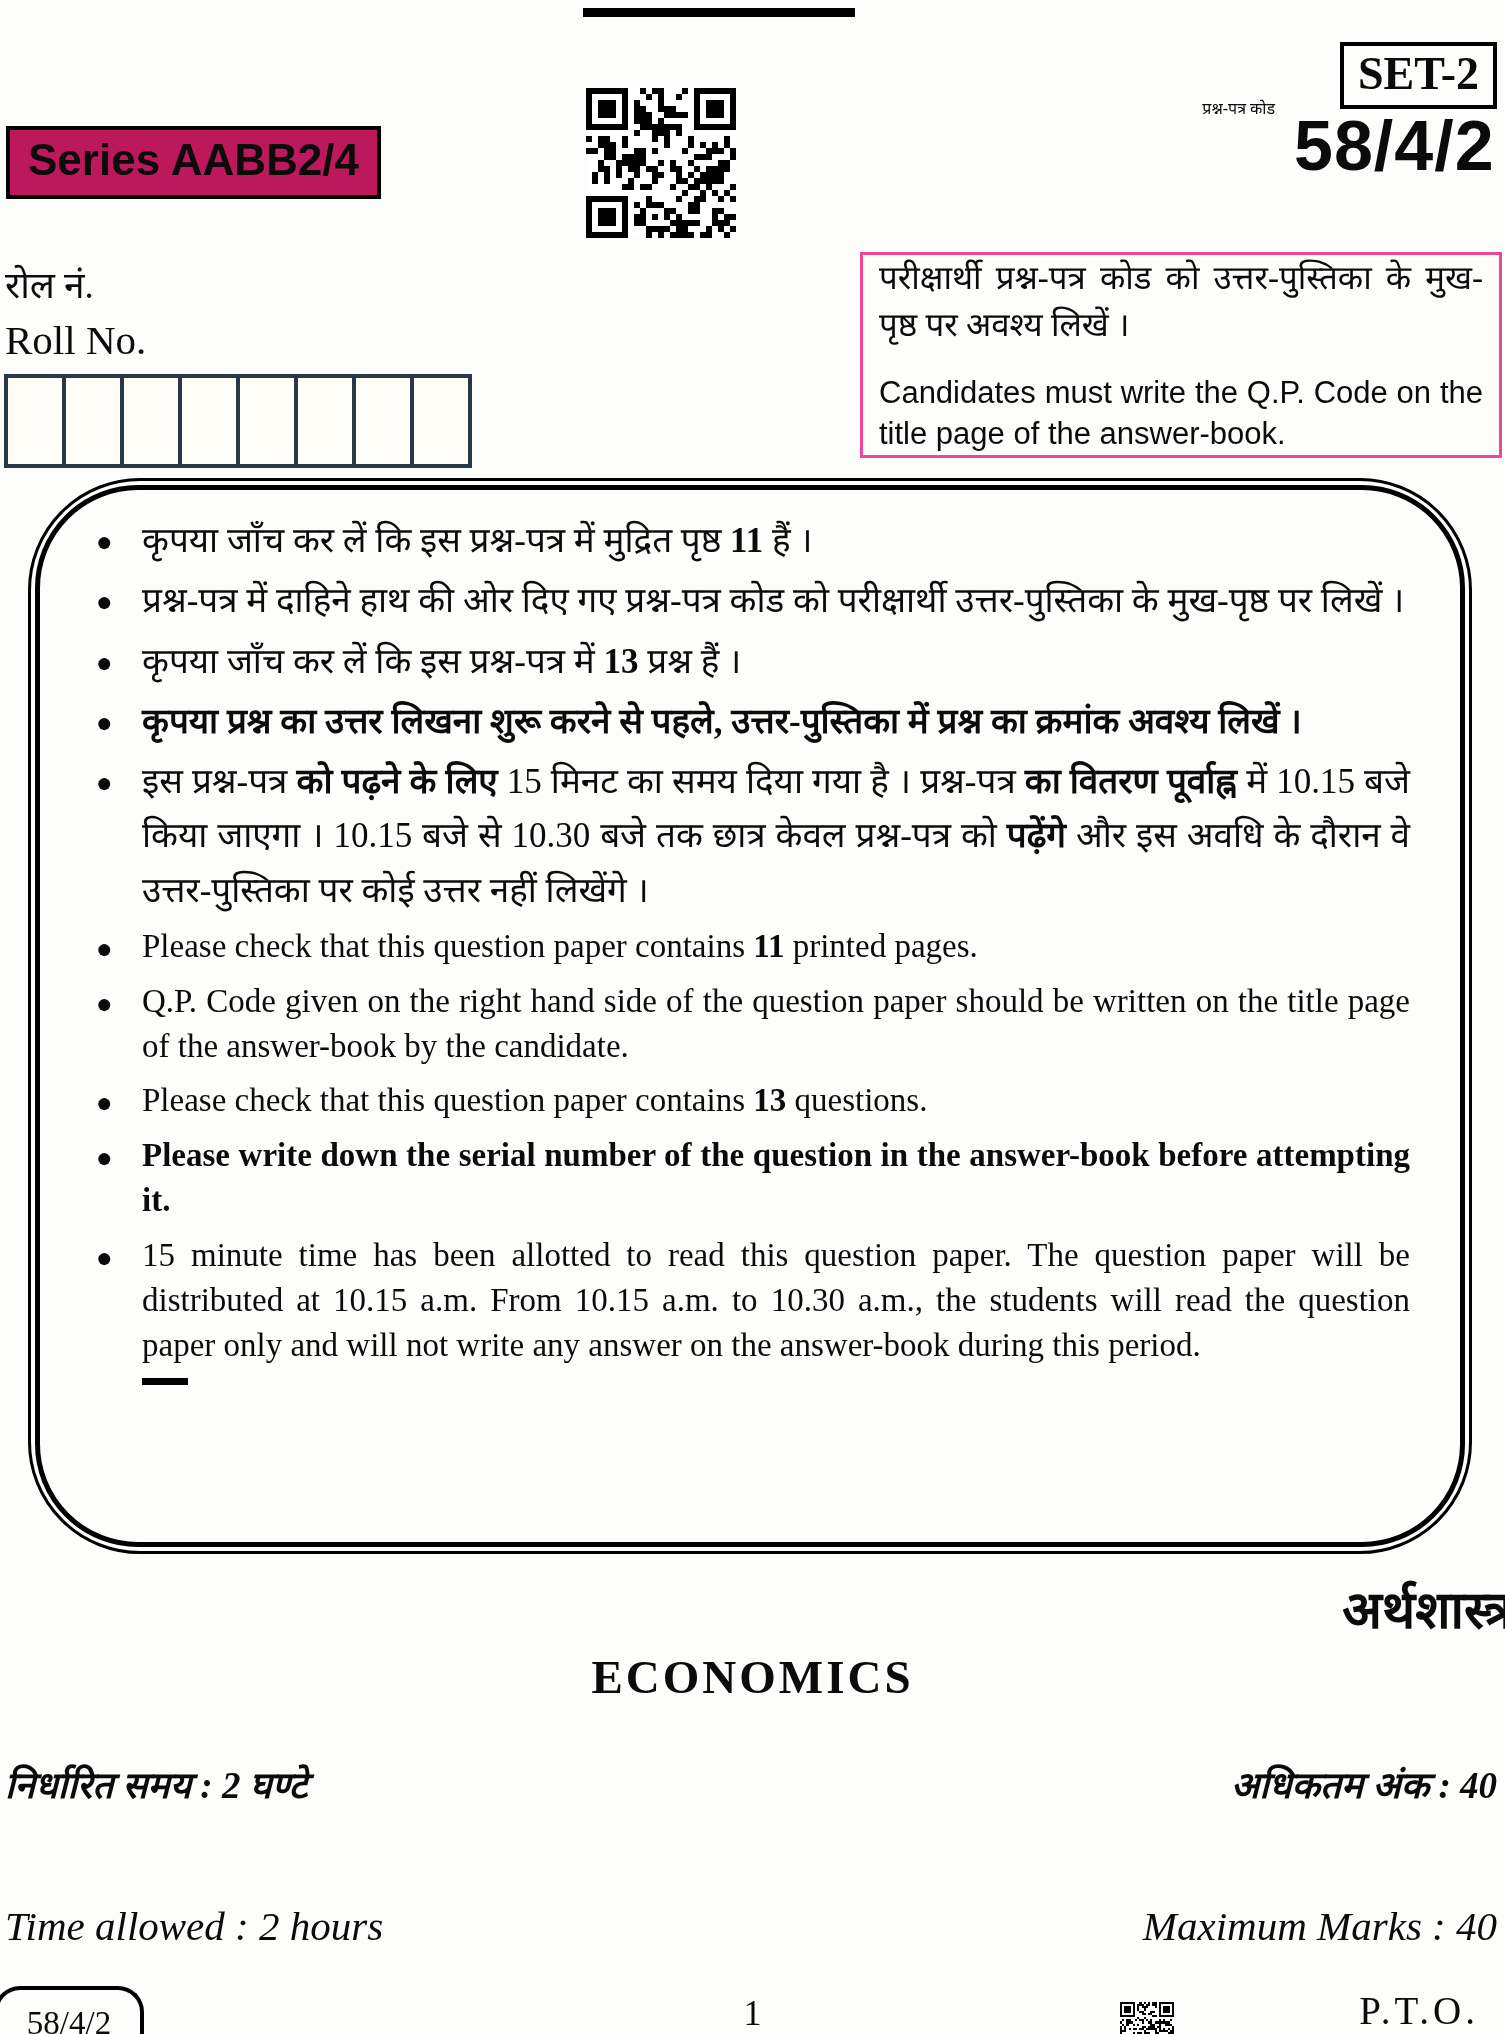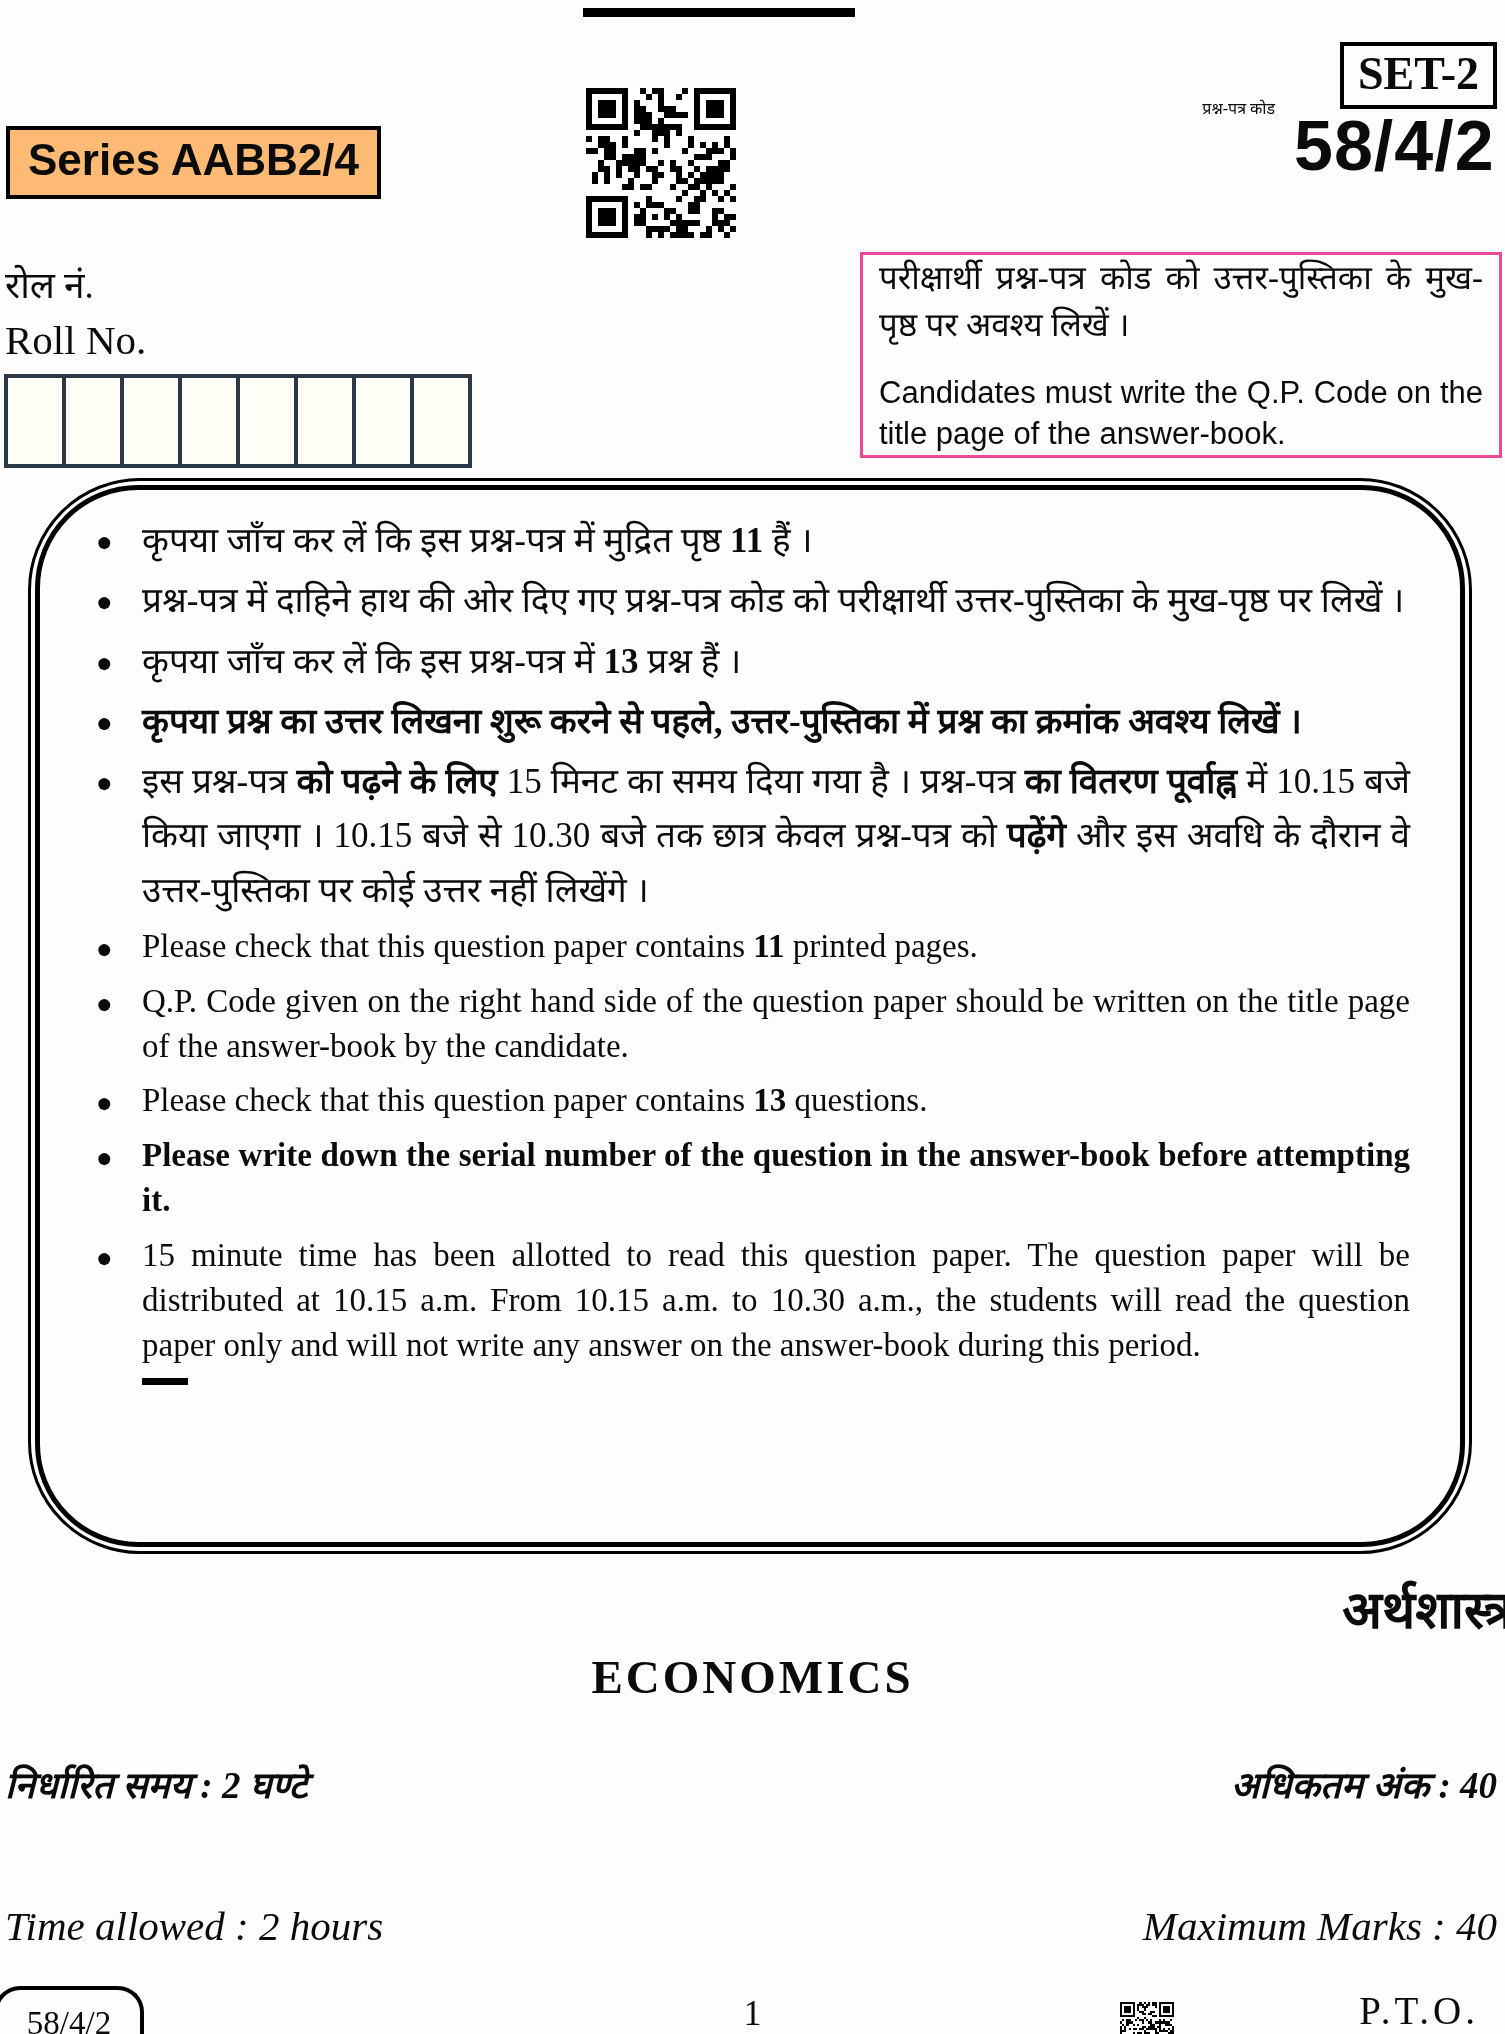--- a/index.html
+++ b/index.html
@@ -13,21 +13,21 @@
   .top-bar { left:583px; top:8px; width:272px; height:9px; background:#000; }
 
   .set-box {
     top:42px; right:8px; border:4px solid #000; padding:1px 14px 5px;
     font-family:"Liberation Serif", serif; font-weight:bold; font-size:46px;
     background:#fdfdfb;
   }
   .series-box {
     top:126px; left:6px; border:4px solid #000; padding:5px 18px 10px;
     font-family:"Liberation Sans", sans-serif; font-weight:bold; font-size:44px;
-    background:#fdba74;
+    background:#be185d;
   }
   .qr-big { left:586px; top:88px; width:150px; height:150px; }
   .qr-small { left:1120px; top:2002px; width:54px; height:54px; }
 
   .qp-block { left:1000px; top:100px; width:275px; text-align:right; line-height:1.15; }
   .qp-en { font-weight:bold; font-size:39px; font-family:"Liberation Sans", sans-serif; margin-top:4px; }
   .qp-value {
     left:1294px; top:106px; font-size:70px; font-weight:bold;
     font-family:"Liberation Sans", sans-serif; letter-spacing:1px;
   }

